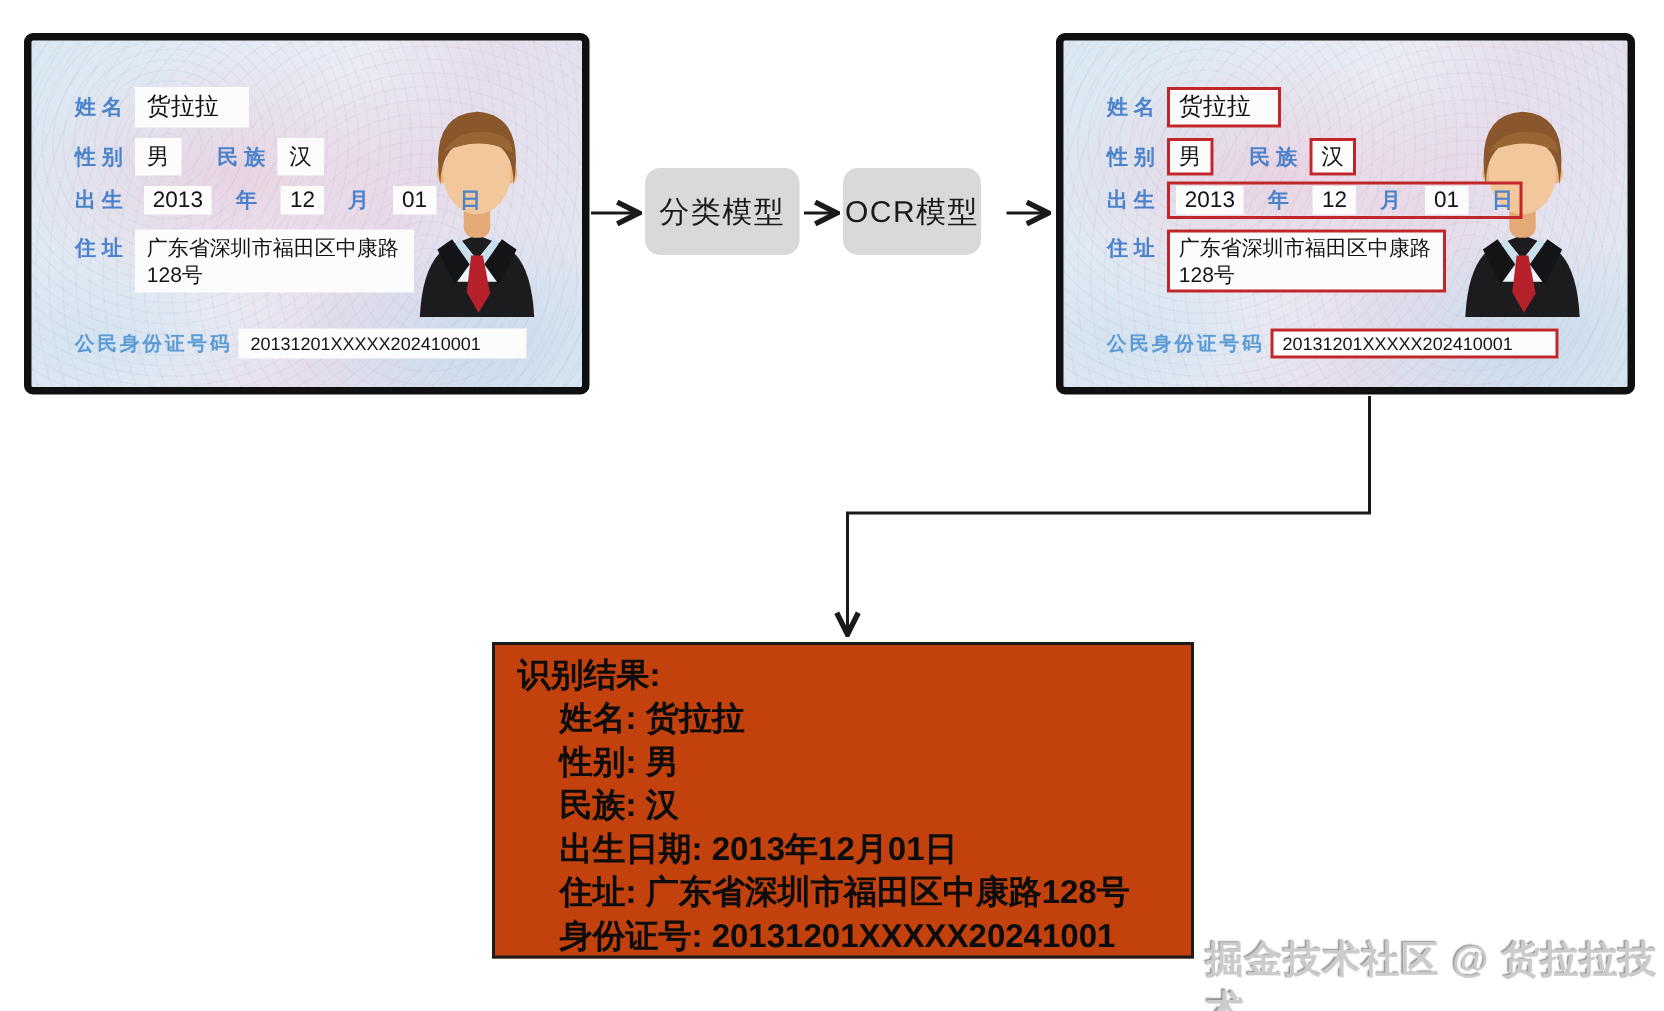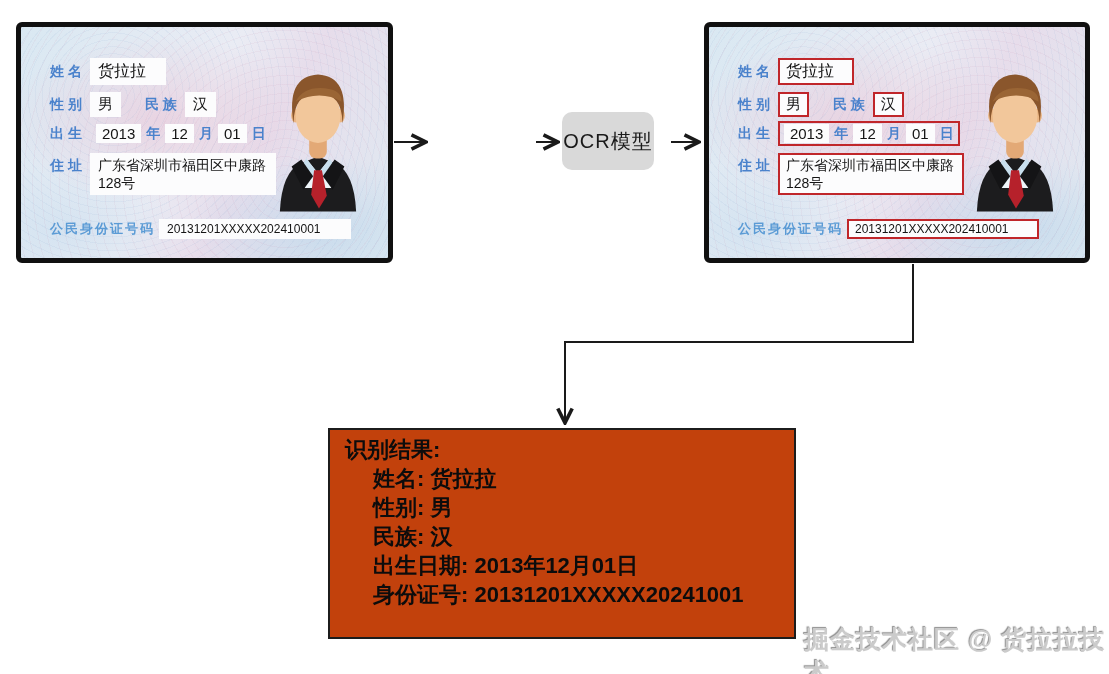--- a/index.html
+++ b/index.html
@@ -23,21 +23,21 @@
   .card::before{
     content:"";position:absolute;inset:0;
     background:
       repeating-radial-gradient(circle at 25% 30%, rgba(140,170,210,0.10) 0 1px, transparent 1px 7px),
       repeating-radial-gradient(circle at 72% 68%, rgba(200,150,180,0.10) 0 1px, transparent 1px 9px);
   }
   .row{position:absolute;left:29px;display:flex;align-items:center;gap:8px;z-index:2;white-space:nowrap;}
   .lbl{color:#4a82cc;font-weight:bold;font-size:14px;}
   .unit{color:#4a82cc;font-weight:bold;font-size:14px;}
   .vbox{background:#fcfcfd;color:#141414;font-size:15px;padding:1px 6px;border:2px solid transparent;display:inline-block;}
-  .dgroup{display:inline-flex;align-items:center;gap:5px;border:2px solid transparent;padding:1px 4px;}
+  .dgroup{display:inline-flex;align-items:center;gap:16px;border:2px solid transparent;padding:1px 4px;}
   .dgroup .vbox{border:none;}
   .addr{font-size:14px;line-height:18px;width:170px;white-space:normal;}
   .idlbl{font-size:13px;letter-spacing:2px;color:#5b9bd5;}
   .idnum{font-size:12px;min-width:176px;}
   .name-val{font-size:16px;min-width:60px;}
   .annotated .ann{border-color:#c0262a;}
   .photo{position:absolute;right:26px;top:40px;width:88px;height:146px;z-index:1;}
 
   
   .model-box{
@@ -122,20 +122,23 @@
         <rect x="36" y="66" width="18" height="26" rx="7" fill="#e3a976"></rect>
         <ellipse cx="22" cy="48" rx="4.5" ry="7" fill="#eab583"></ellipse>
         <ellipse cx="68" cy="48" rx="4.5" ry="7" fill="#eab583"></ellipse>
         <ellipse cx="45" cy="48" rx="23" ry="28" fill="#f2c79b"></ellipse>
         <path d="M20 56 Q12 8 45 6 Q78 8 70 56 Q70 26 45 24 Q20 26 20 56 Z" fill="#8a562c"></path>
         <path d="M22 34 Q30 18 52 20 Q70 22 69 34 Q56 26 40 28 Q28 30 22 34 Z" fill="#9a6535"></path>
       </svg>
     </div>
   </div>
 
+  <div class="model-box" style="left:430px;width:103px;">
+    <span>分类模型</span>
+  </div>
   <div class="model-box" style="left:562px;width:92px;">
     <span>OCR模型</span>
   </div>
 
   <div class="card annotated" style="left:704px;top:22px;width:386px;">
     <div class="row" style="top:31px;">
       <span class="lbl">姓 名</span>
       <span class="vbox ann name-val">货拉拉</span>
     </div>
     <div class="row" style="top:65px;">
@@ -182,18 +185,19 @@
       </svg>
     </div>
   </div>
 
   <div class="result-box">
     <div class="result-line">识别结果:</div>
     <div class="result-line indent">姓名: 货拉拉</div>
     <div class="result-line indent">性别: 男</div>
     <div class="result-line indent">民族: 汉</div>
     <div class="result-line indent">出生日期: 2013年12月01日</div>
+    <div class="result-line indent">住址: 广东省深圳市福田区中康路128号</div>
     <div class="result-line indent">身份证号: 20131201XXXXX20241001</div>
   </div>
 
   <div class="watermark">掘金技术社区 @ 货拉拉技术</div>
 
 </div>
 
 </body></html>

